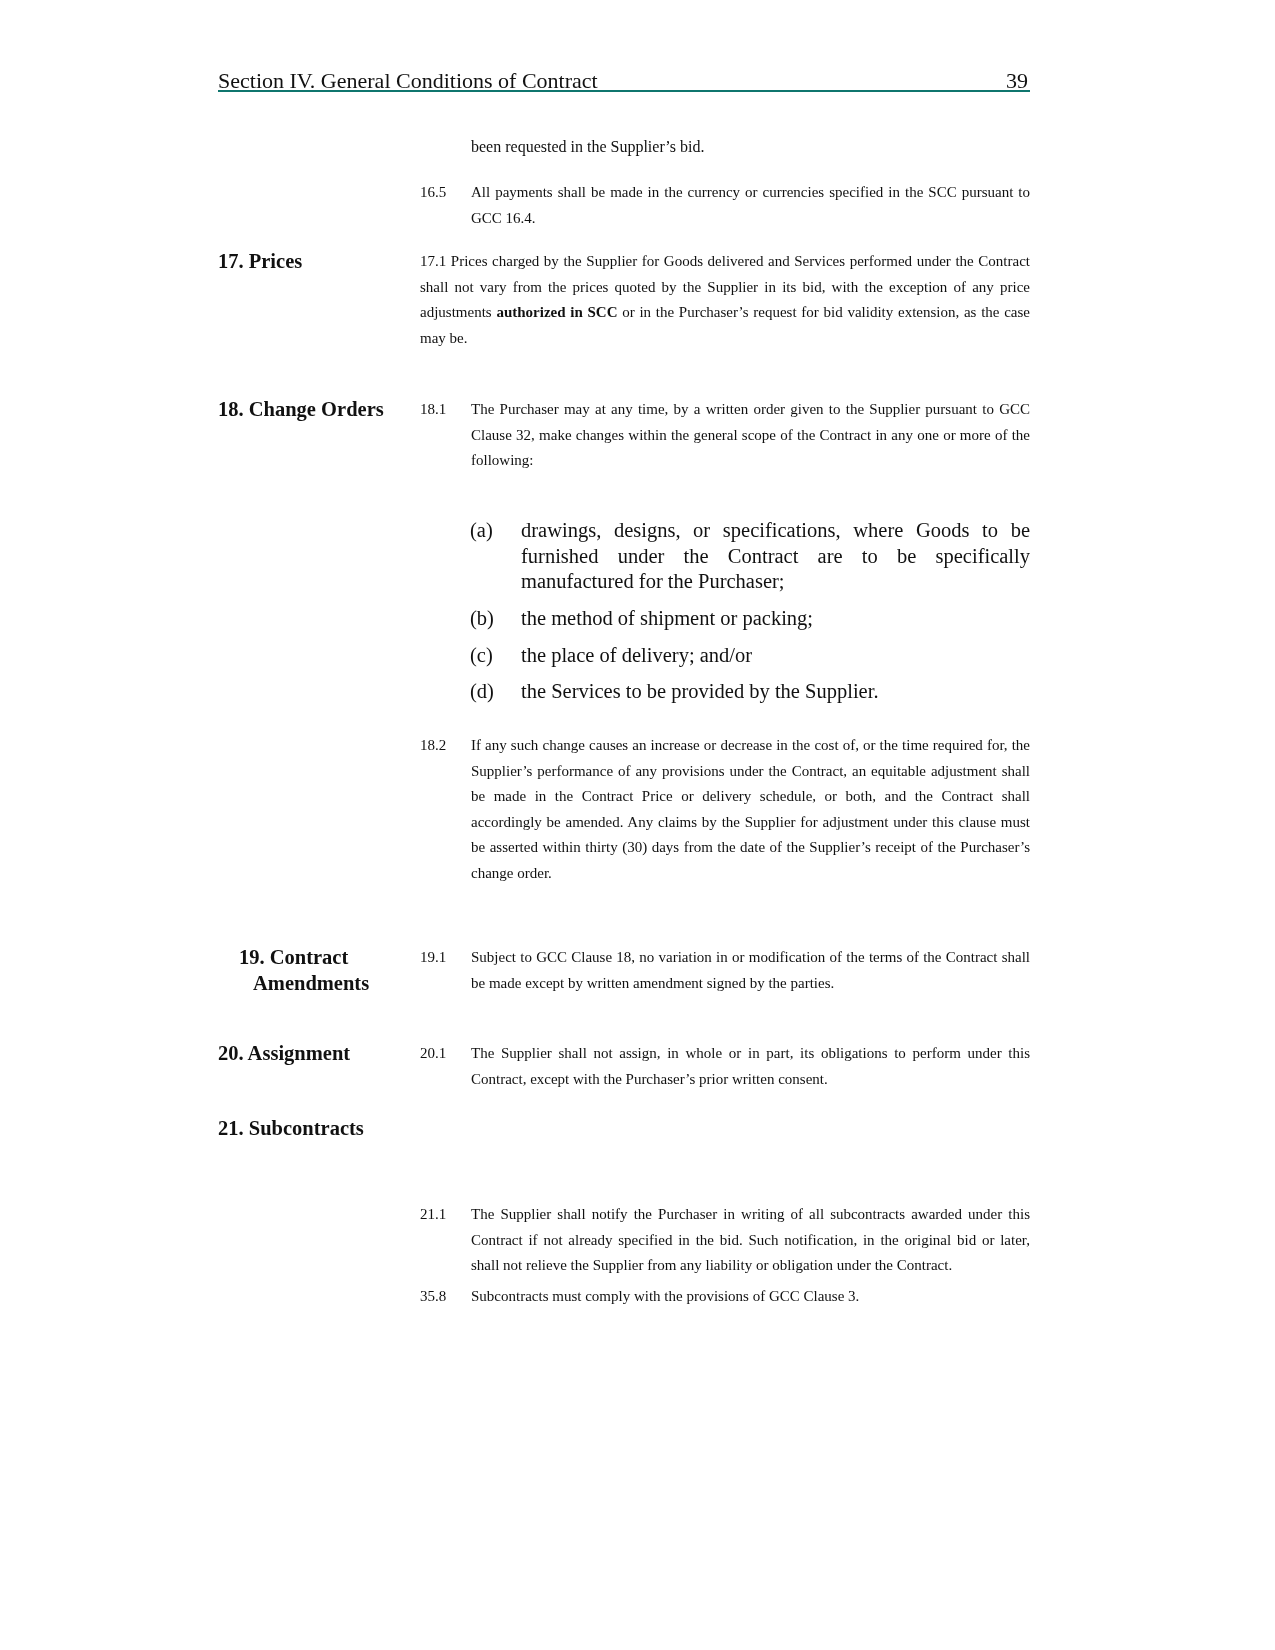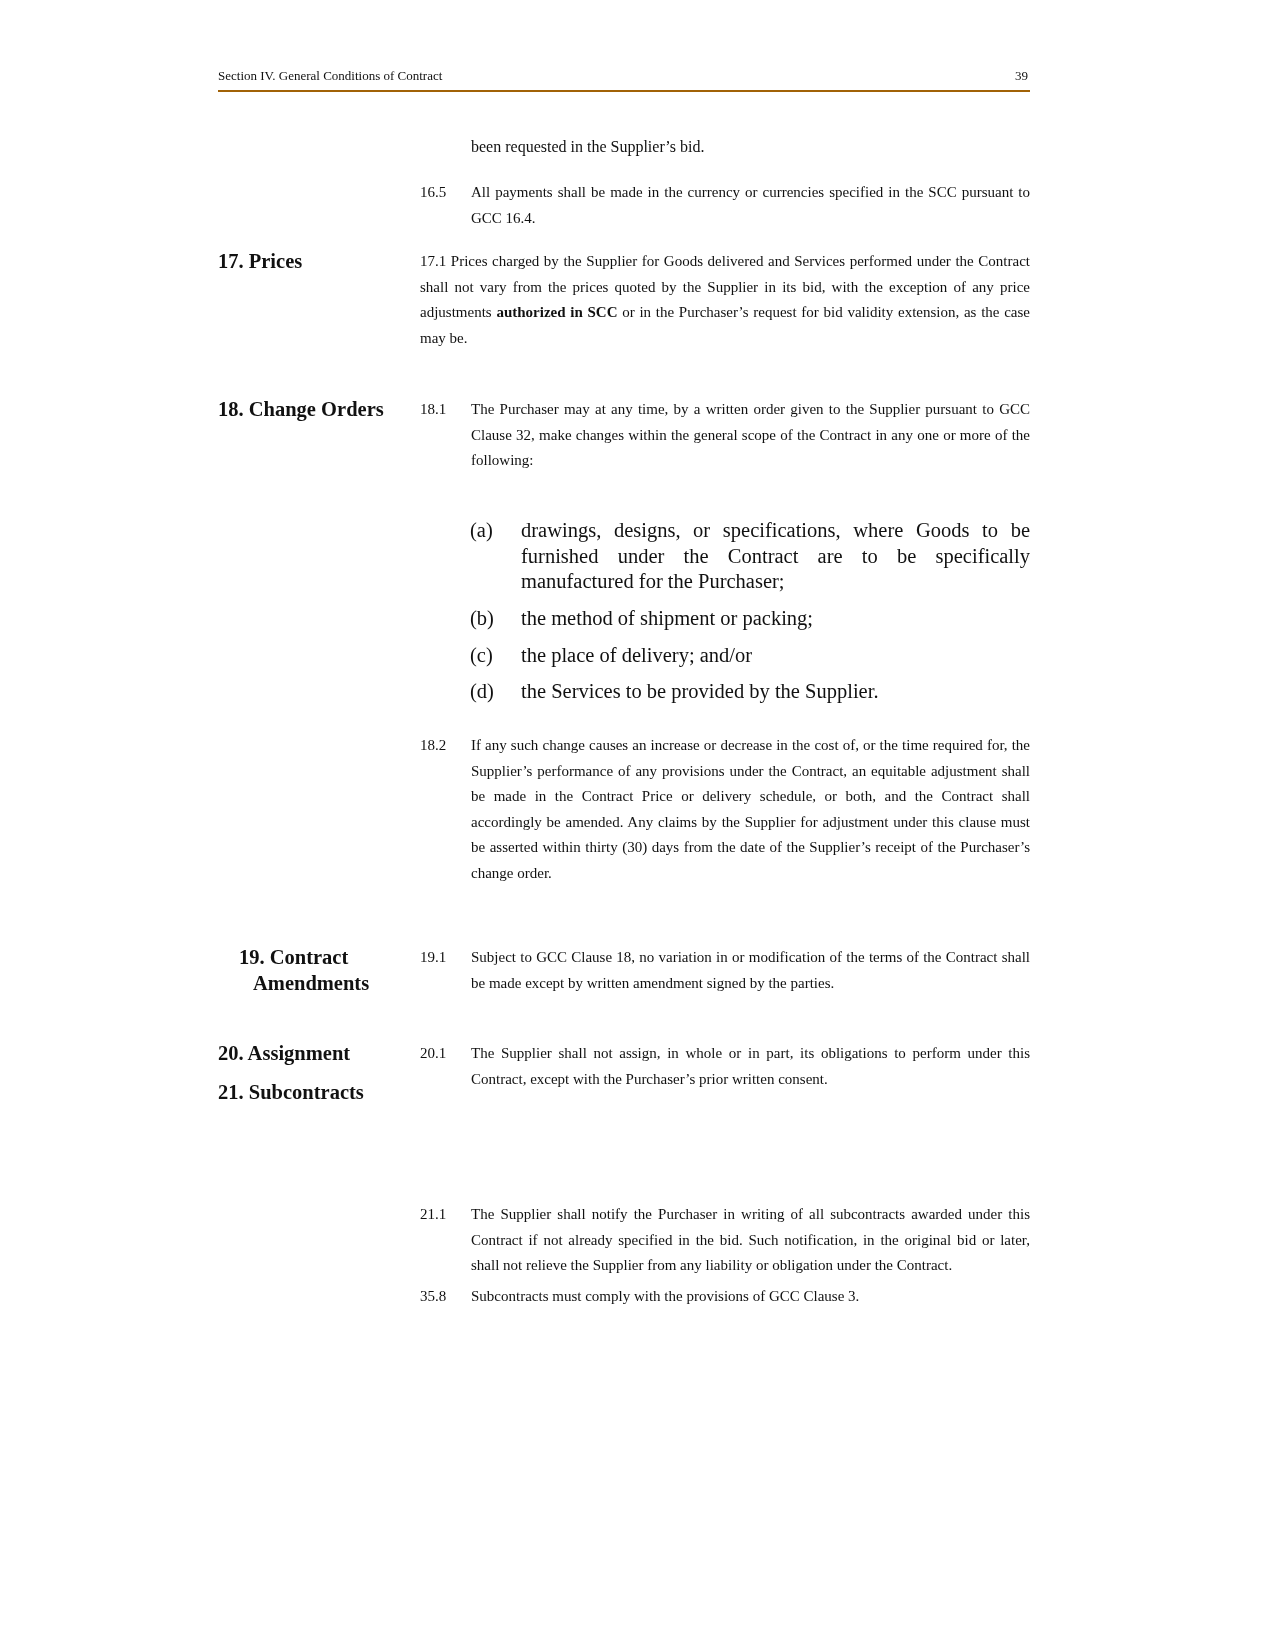--- a/index.html
+++ b/index.html
@@ -1,19 +1,19 @@
 <!DOCTYPE html>
 <html><head>
 <meta charset="utf-8">
 <style>
   html, body { margin:0; padding:0; background:#ffffff; }
   body { width:1275px; height:1650px; position:relative; overflow:hidden;
          font-family:"Liberation Serif","DejaVu Serif",serif; color:#111; }
   .header { position:absolute; left:218px; top:66px; width:812px; height:24px;
-            border-bottom:2px solid #a16207; font-size:13px; }
+            border-bottom:2px solid #0f766e; font-size:22px; }
   .header .title { position:absolute; left:0; top:2px; }
   .header .pageno { position:absolute; right:2px; top:2px; }
   .body-text { font-size:16px; line-height:25.6px; }
   .abs { position:absolute; }
   .sec-head { position:absolute; left:218px; font-weight:bold; font-size:20.5px; line-height:25.6px; }
   .sec-head .line2 { display:block; padding-left:35px; }
   .clause { position:absolute; left:420px; width:610px; font-size:15px; line-height:25.6px; text-align:justify; }
   .clause .num { position:absolute; left:0; top:0; }
   .clause .txt { margin-left:51px; text-align:justify; text-align-last:left; }
   .item { position:absolute; left:470px; width:560px; font-size:20.5px; line-height:25.6px; }
@@ -77,21 +77,21 @@
   <span class="num">19.1</span>
   <div class="txt">Subject to GCC Clause 18, no variation in or modification of the terms of the Contract shall be made except by written amendment signed by the parties.</div>
 </div>
 
 <div class="sec-head" style="top:1041px;">20. Assignment</div>
 <div class="clause" style="top:1041px;">
   <span class="num">20.1</span>
   <div class="txt">The Supplier shall not assign, in whole or in part, its obligations to perform under this Contract, except with the Purchaser’s prior written consent.</div>
 </div>
 
-<div class="sec-head" style="top:1080px;text-align:right;">21. Subcontracts</div>
+<div class="sec-head" style="top:1116px;text-align:right;">21. Subcontracts</div>
 <div class="clause" style="top:1202px;">
   <span class="num">21.1</span>
   <div class="txt">The Supplier shall notify the Purchaser in writing of all subcontracts awarded under this Contract if not already specified in the bid.  Such notification, in the original bid or later, shall not relieve the Supplier from any liability or obligation under the Contract.</div>
 </div>
 <div class="clause" style="top:1284px;">
   <span class="num">35.8</span>
   <div class="txt">Subcontracts must comply with the provisions of GCC Clause 3.</div>
 </div>
 
 </body></html>

